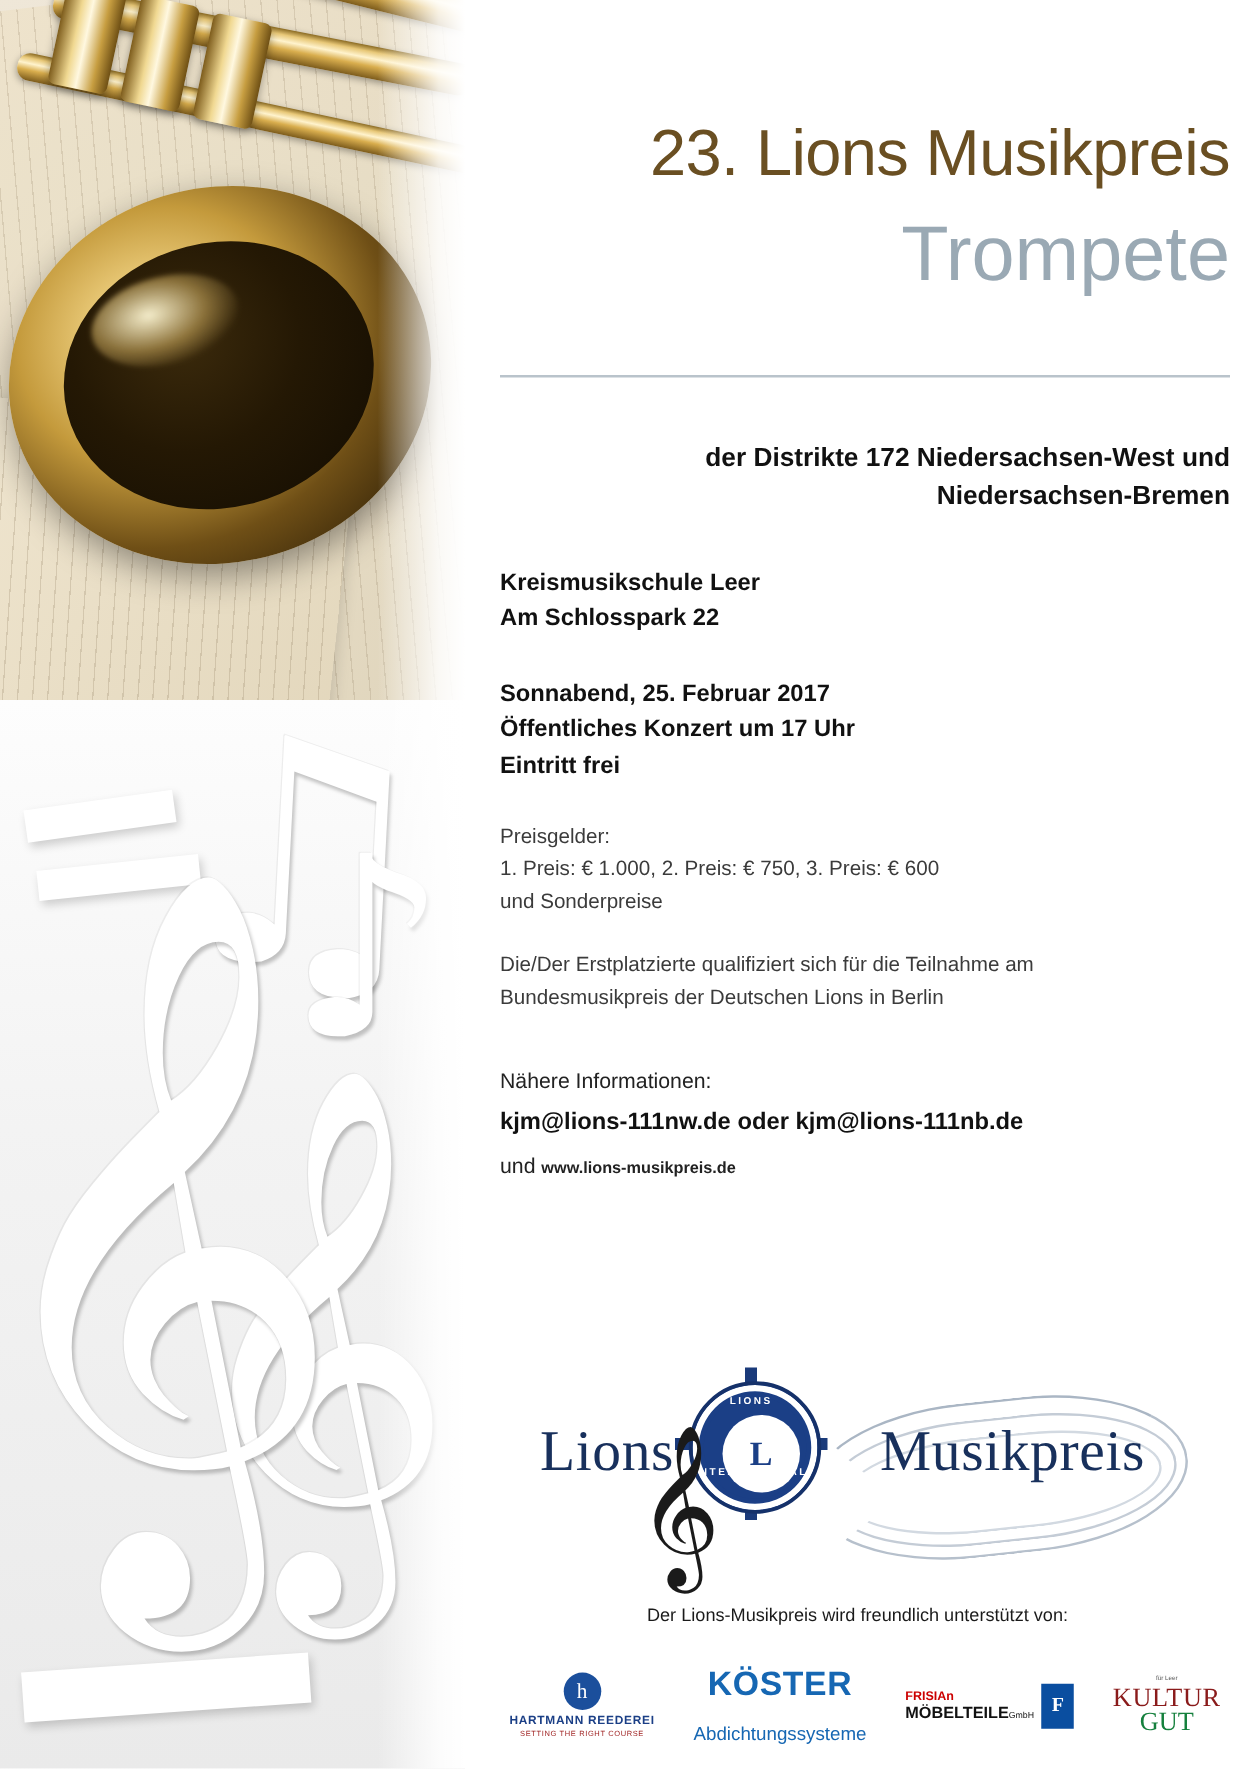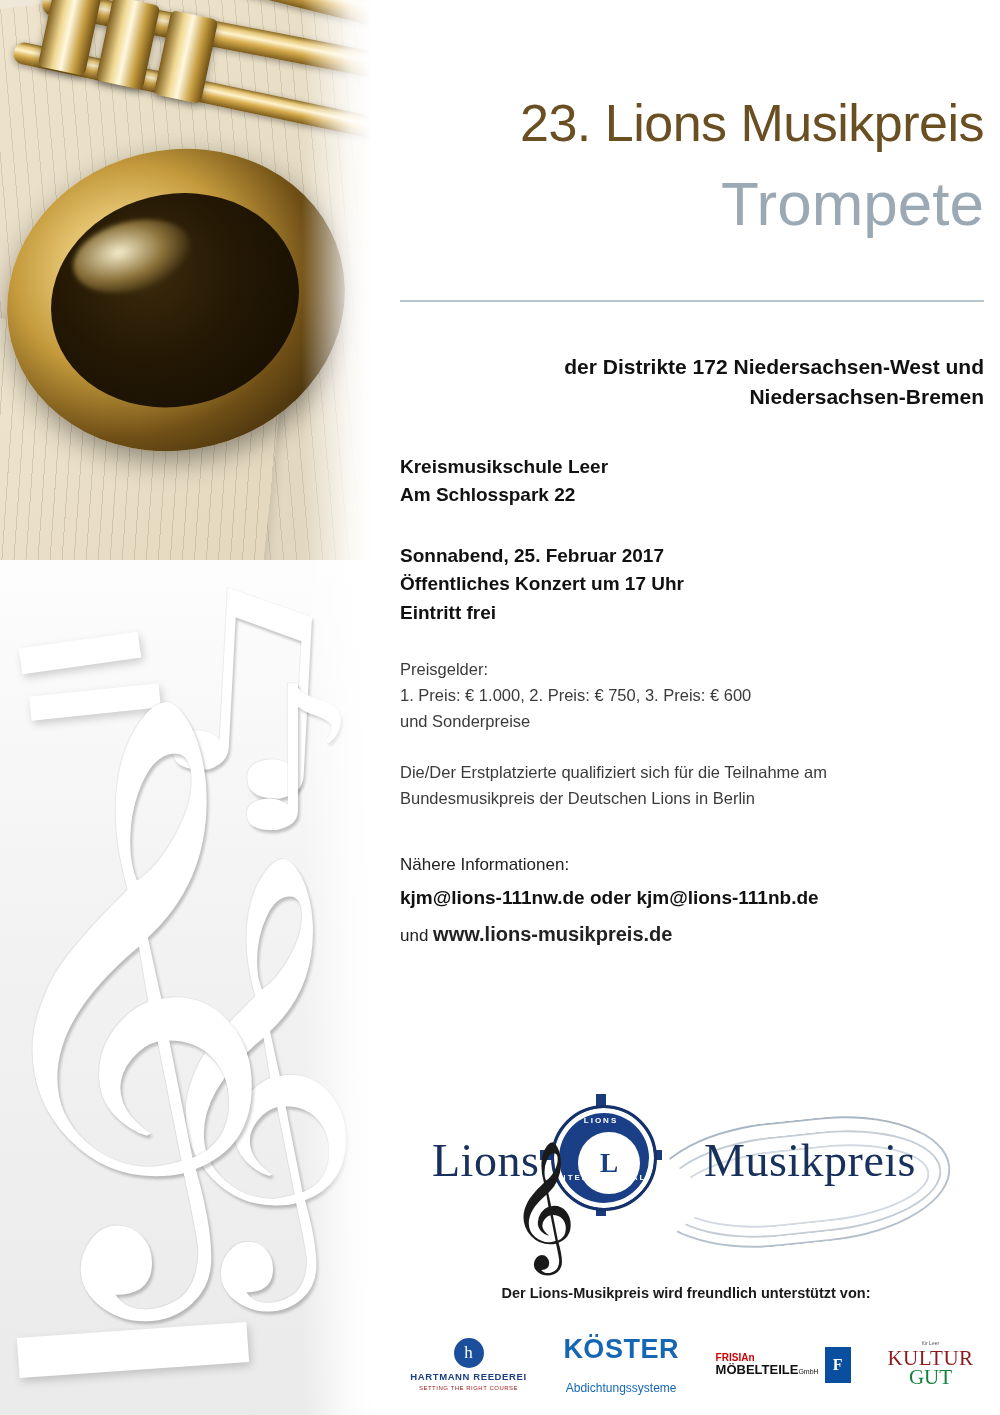--- a/index.html
+++ b/index.html
@@ -245,21 +245,21 @@
     margin-top: 12px;
     font-size: 19px;
     font-weight: bold;
     color: #111111;
   }
   .infos .webline {
     margin-top: 14px;
     font-size: 17px;
     color: #222222;
   }
-  .infos .webline b { font-size: 20px; }
+  .infos .webline b { font-size: 13px; }
 
   
   .logo-wrap {
     position: absolute;
     left: 60px;
     top: 1090px;
     width: 520px;
     height: 175px;
   }
   .logo-word {
@@ -367,21 +367,21 @@
   }
 
   
   .sponsor-head {
     position: absolute;
     left: 0;
     top: 1285px;
     width: 628px;
     text-align: center;
     font-size: 14.5px;
-    font-weight: bold;
+    font-weight: normal;
     color: #1a1a1a;
   }
   .sponsor-row {
     position: absolute;
     left: 20px;
     top: 1325px;
     width: 600px;
     height: 80px;
     display: flex;
     align-items: center;
@@ -393,21 +393,21 @@
     background: #1b4f9c; margin: 0 auto 4px auto;
     color: #fff; font-size: 17px; font-family: "Liberation Serif", serif;
     display: flex; align-items: center; justify-content: center;
   }
   .sp-hartmann .n1 { font-size: 9.5px; font-weight: bold; color: #1b3f86; letter-spacing: 0.6px; }
   .sp-hartmann .n2 { font-size: 6px; color: #9c1a1a; letter-spacing: 0.5px; margin-top: 2px; }
   .sp-koester .n1 {
     font-size: 27px; font-weight: bold; color: #1667b3;
     font-family: "Liberation Sans", sans-serif; letter-spacing: 0.5px;
   }
-  .sp-koester .n2 { font-size: 12px; color: #1667b3; margin-top: 17px; }
+  .sp-koester .n2 { font-size: 15px; color: #1667b3; margin-top: 17px; }
   .sp-frisia { display: flex; align-items: center; gap: 6px; }
   .sp-frisia .txt { text-align: left; }
   .sp-frisia .n1 { font-size: 10px; font-weight: bold; color: #111; }
   .sp-frisia .n1 span { color: #c00; }
   .sp-frisia .n2 { font-size: 13px; font-weight: bold; color: #111; }
   .sp-frisia .n2 small { font-size: 7px; font-weight: normal; }
   .sp-frisia .box {
     width: 26px; height: 36px; background: #0a4ea0; color: #fff;
     font-size: 16px; font-weight: bold; display: flex; align-items: center;
     justify-content: center; font-family: "Liberation Serif", serif;

